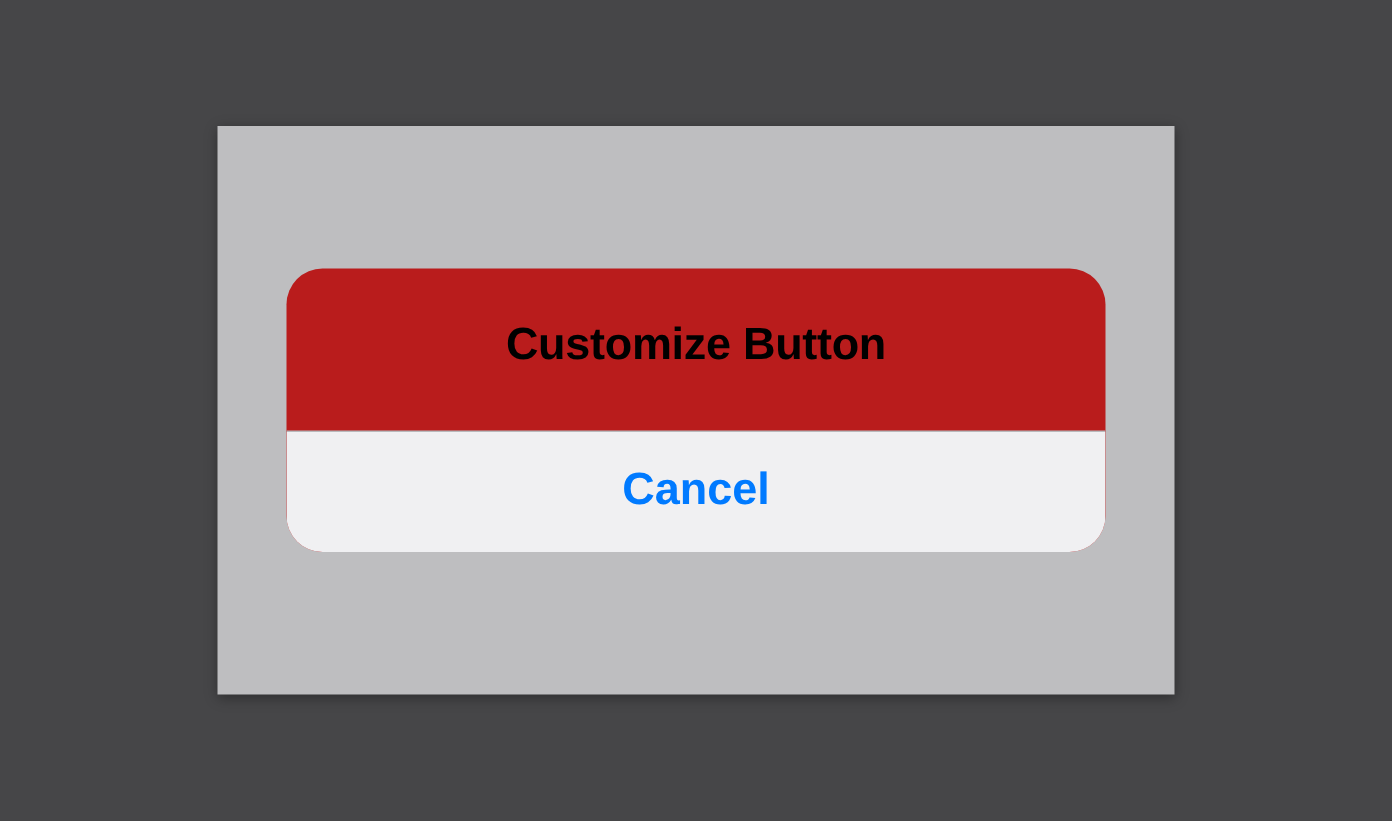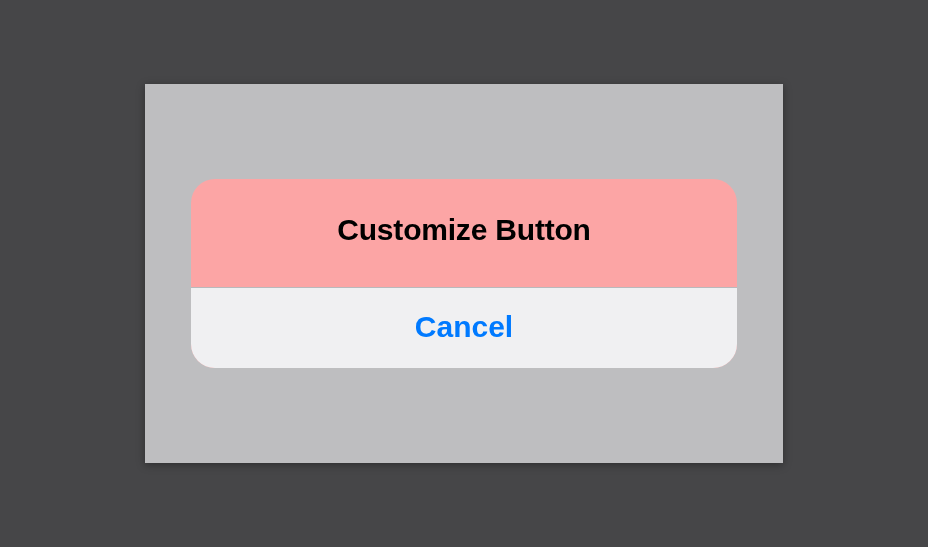--- a/index.html
+++ b/index.html
@@ -20,21 +20,21 @@
       width: 638px;
       height: 379px;
       background: #bebec0;
       box-shadow: 0 2px 8px rgba(0,0,0,0.35);
       display: flex;
       align-items: center;
       justify-content: center;
     }
     .alert {
       width: 546px;
-      background: #fca5a5;
+      background: #b91c1c;
       border-radius: 24px;
       overflow: hidden;
       display: flex;
       flex-direction: column;
     }
     .alert-body {
       padding: 34px 28px 34px 28px;
       text-align: center;
     }
     .alert-title {

